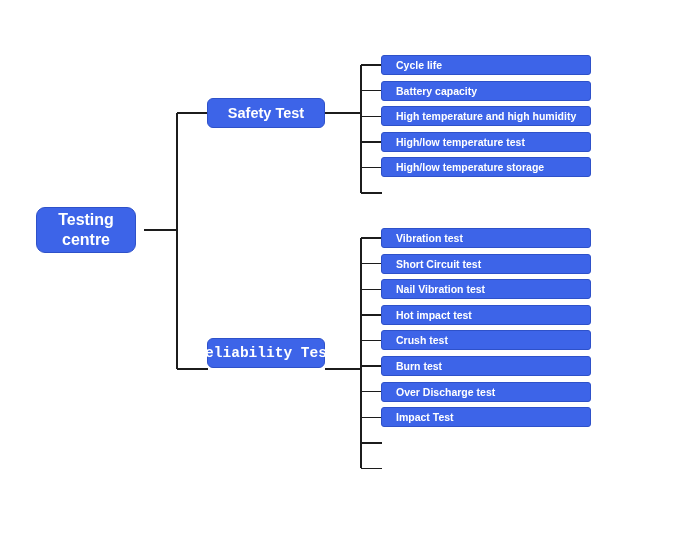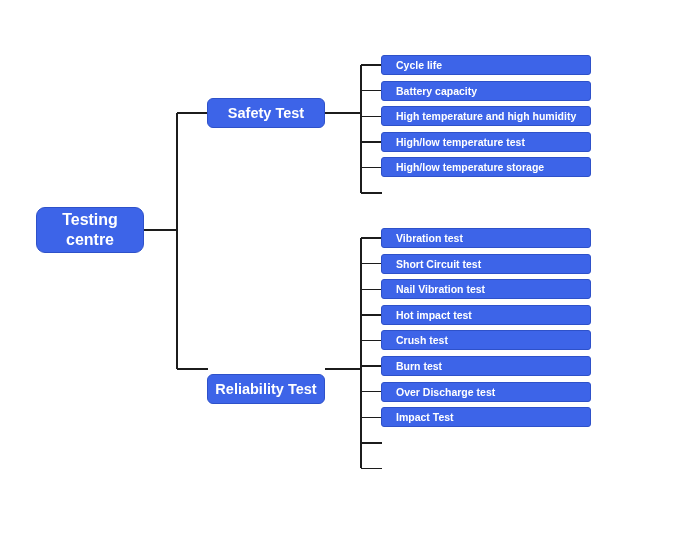--- a/index.html
+++ b/index.html
@@ -32,42 +32,42 @@
     position: absolute;
     box-sizing: border-box;
     background: var(--node-fill, #3d64e8);
     border: 1px solid var(--node-border, #2e51c9);
     color: var(--node-text, #ffffff);
     font-weight: bold;
   }
   .root-node {
     left: 36px;
     top: 207px;
-    width: 108px;
+    width: 100px;
     height: 46px;
     border-radius: 9px;
     display: flex;
     align-items: center;
     justify-content: center;
     text-align: center;
     font-size: 16px;
     line-height: 1.25;
   }
   .branch-node {
     width: 118px;
     height: 30px;
     border-radius: 6px;
     display: flex;
     align-items: center;
     justify-content: center;
     font-size: 14.5px;
     white-space: nowrap;
   }
   .branch-node.safety { left: 207px; top: 98px; }
-  .branch-node.reliability { left: 207px; top: 374px; }
+  .branch-node.reliability { left: 207px; top: 338px; font-family: Liberation Mono, monospace; }
   .item-list {
     position: absolute;
     left: 381px;
     display: flex;
     flex-direction: column;
     gap: 5.6px;
   }
   .item-list.safety { top: 55px; }
   .item-list.reliability { top: 228px; }
   .item-node {

